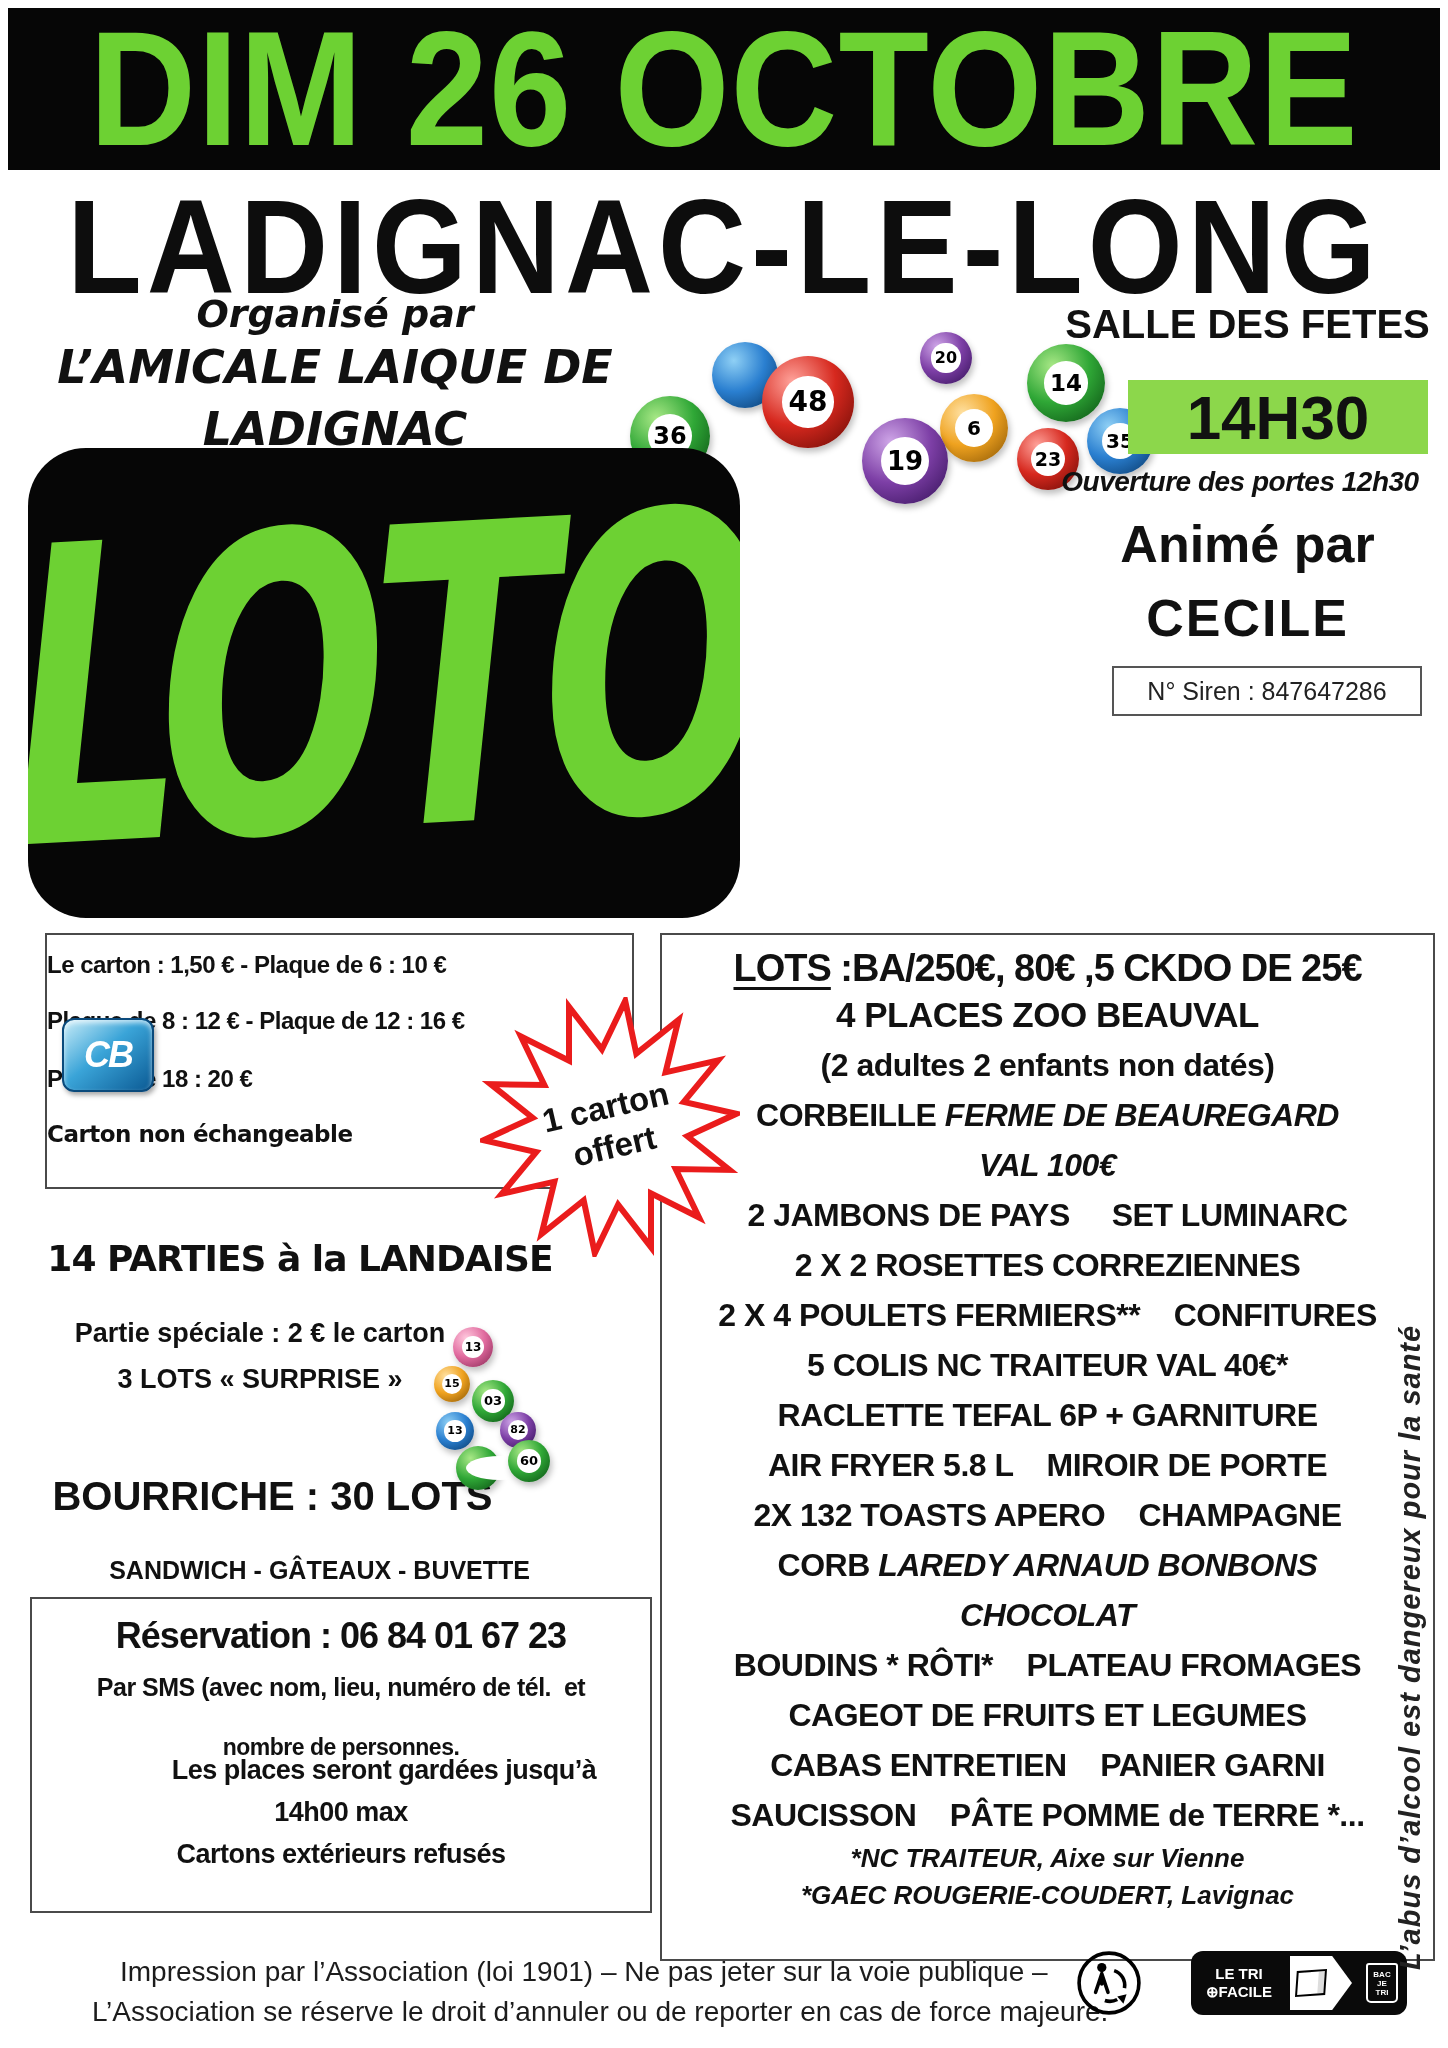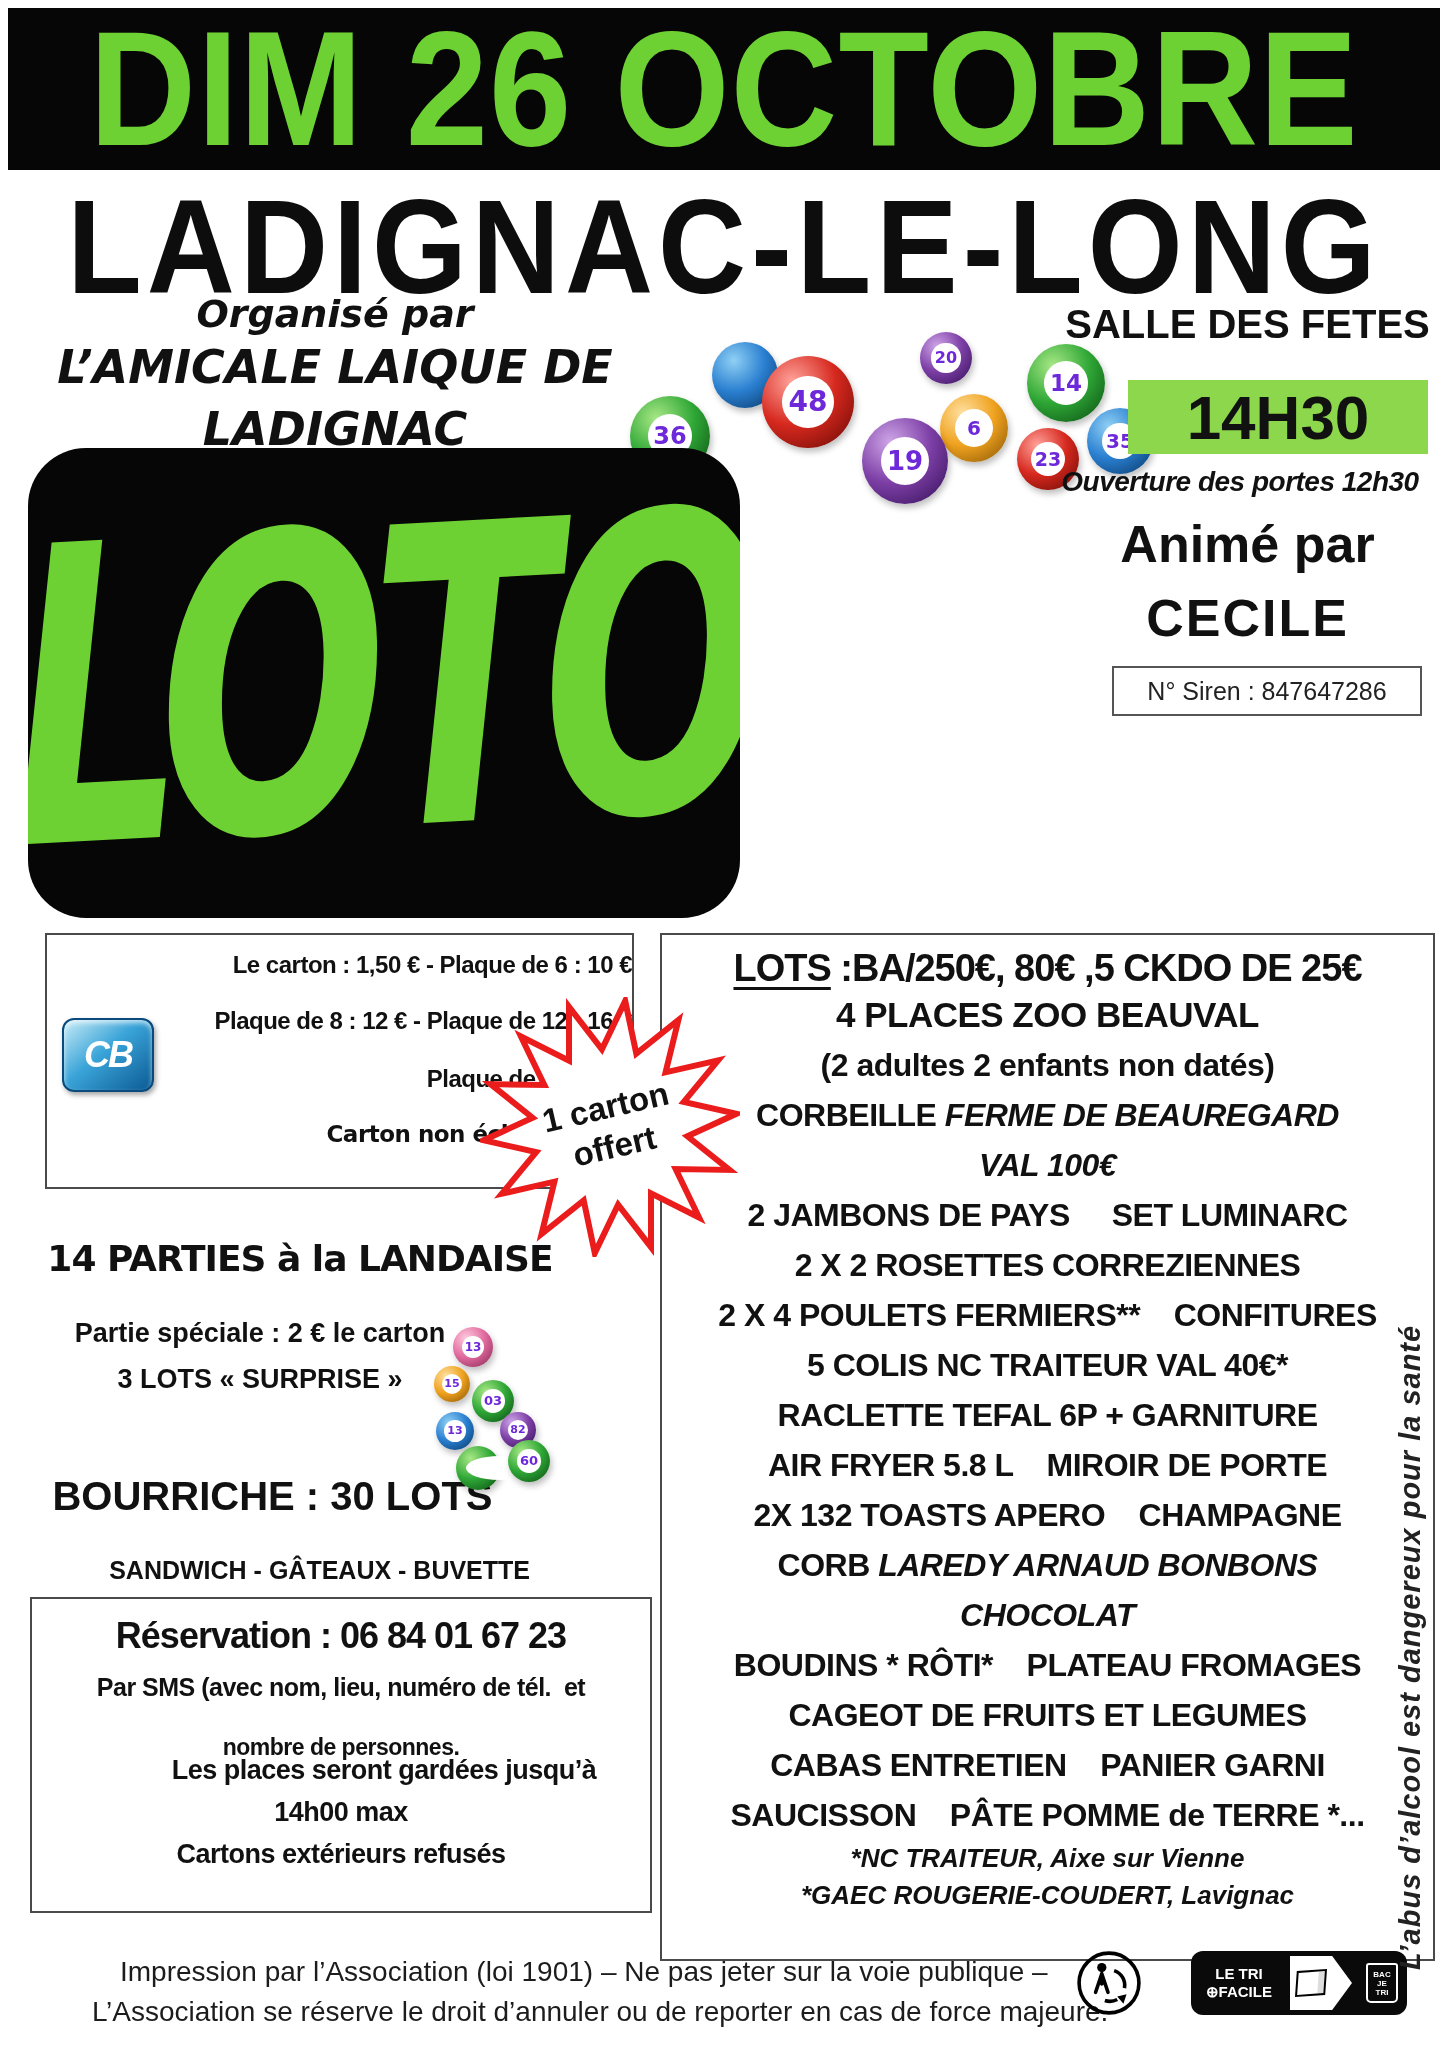--- a/index.html
+++ b/index.html
@@ -39,21 +39,21 @@
 
   
   #loto-block{left:28px;top:448px;width:712px;height:470px;background:#060606;border-radius:58px;
     display:flex;align-items:center;justify-content:center;overflow:hidden;}
   #loto-block span{font-family:"DejaVu Sans",sans-serif;font-weight:bold;font-style:italic;
     font-size:290px;color:#6dd133;letter-spacing:-16px;line-height:1;
     transform:scale(0.93,1.42) rotate(-2deg);white-space:nowrap;}
 
   
   #price-box{left:45px;top:933px;width:585px;height:252px;border:2px solid #4a4a4a;background:#fff;}
-  .price-line{position:absolute;left:0;width:100%;text-align:right;font-weight:bold;
+  .price-line{position:absolute;left:0;width:100%;text-align:left;font-weight:bold;
     font-size:24px;letter-spacing:-0.5px;white-space:nowrap;}
   #price1{top:16px;}
   #price2{top:72px;}
   #price3{top:130px;}
   #price4{top:186px;font-family:"DejaVu Sans",sans-serif;font-size:23px;}
   #cb-logo{left:62px;top:1018px;width:88px;height:70px;border-radius:12px;
     background:linear-gradient(140deg,#c8ecf8 0%,#3aa4d8 45%,#0b5a94 100%);
     border:2px solid #0a4a7c;display:flex;align-items:center;justify-content:center;
     box-shadow:inset 0 3px 5px rgba(255,255,255,.65), 2px 3px 5px rgba(0,0,0,.35);}
   #cb-logo span{color:#fff;font-weight:bold;font-size:36px;font-style:italic;letter-spacing:-2px;}
@@ -89,21 +89,21 @@
   #res2{top:74px;font-size:25px;}
   #res3{top:114px;font-size:23px;margin-top:21px;}
   #res4{top:156px;font-size:27px;padding-left:43px;}
   #res5{top:198px;font-size:27px;}
   #res6{top:240px;font-size:27px;}
 
   
   .ball{position:absolute;border-radius:50%;box-shadow:2px 4px 6px rgba(0,0,0,.25);}
   .ball .num{position:absolute;left:22%;top:22%;width:56%;height:56%;border-radius:50%;
     background:#fff;display:flex;align-items:center;justify-content:center;
-    font-weight:bold;color:#6d28d9;font-family:"DejaVu Sans",sans-serif;text-align:right;}
+    font-weight:bold;color:#000000;font-family:"DejaVu Sans",sans-serif;text-align:right;}
 
   
   #footer-line1{left:120px;top:1956px;font-size:28px;color:#1c1c1c;}
   #footer-line2{left:92px;top:1996px;font-size:28px;color:#1c1c1c;}
   #footer-icons{left:1076px;top:1948px;height:70px;display:flex;align-items:center;gap:10px;}
   #tri-badge{display:flex;height:64px;}
   .badge-black{background:#0a0a0a;color:#fff;display:flex;flex-direction:column;
     align-items:center;justify-content:center;}
   #badge-left{width:96px;border-radius:12px 0 0 12px;font-weight:bold;font-size:15px;line-height:18px;margin-left:39px;}
   #badge-mid{width:70px;position:relative;}

